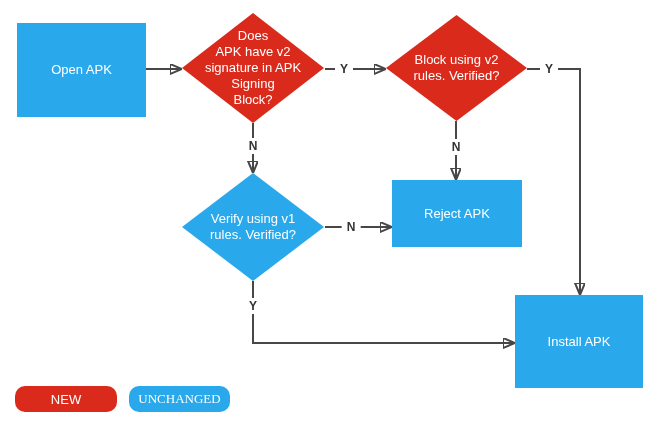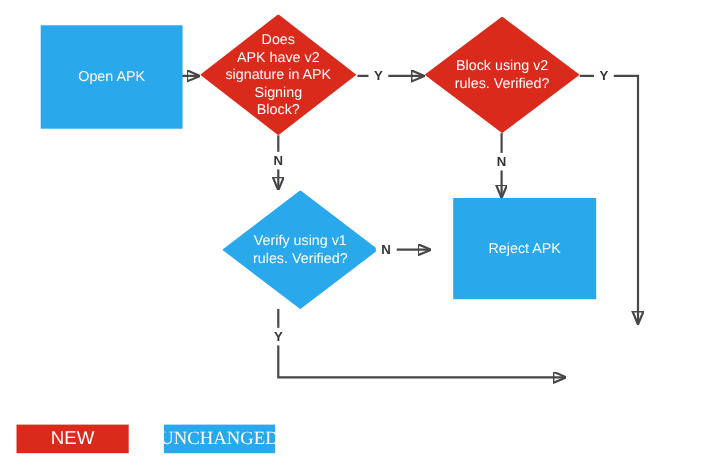--- a/index.html
+++ b/index.html
@@ -33,21 +33,21 @@
     justify-content: center;
     text-align: center;
     color: #ffffff;
     font-size: 13px;
     line-height: 1.22;
     white-space: pre-line;
     z-index: 2;
     box-sizing: border-box;
   }
   .rect-red, .diamond-red { background: var(--red, #da2a1b); }
-  .rect-blue, .diamond-blue { background: var(--blue, #29a8ec); margin-left: 20px; }
+  .rect-blue, .diamond-blue { background: var(--blue, #29a8ec); }
   .diamond {
     clip-path: polygon(50% 0, 100% 50%, 50% 100%, 0 50%);
     padding: 4px 14px;
   }
   .edge-label {
     position: absolute;
     transform: translate(-50%, -50%);
     background: #ffffff;
     color: #333333;
     font-size: 12px;
@@ -55,22 +55,23 @@
     padding: 2px 5px;
     z-index: 3;
     line-height: 1;
   }
   .legend-box {
     position: absolute;
     display: flex;
     align-items: center;
     justify-content: center;
     color: #ffffff;
-    font-size: 17px;
+    font-size: 13px;
     z-index: 2;
+    border-radius: 10px;
   }
 </style>
 </head>
 <body>
 
 <div class="canvas">
 
   <svg class="edges" width="657" height="427">
     <defs>
       <marker id="arrow" markerUnits="userSpaceOnUse" markerWidth="12" markerHeight="11" refX="11" refY="5" orient="auto">
@@ -93,22 +94,23 @@
 signature in APK
 Signing
 Block?</div>
 
   <div class="node diamond diamond-red" style="left:386px; top:15px; width:141px; height:106px;">Block using v2
 rules. Verified?</div>
 
   <div class="node diamond diamond-blue" style="left:182px; top:173px; width:142px; height:108px;">Verify using v1
 rules. Verified?</div>
 
-  <div class="node rect-blue" style="left:392px; top:180px; width:130px; height:92px;">Reject APK</div>
+  <div class="node rect-blue" style="left:392px; top:180px; width:130px; height:67px;">Reject APK</div>
 
+  <div class="node rect-blue" style="left:515px; top:295px; width:128px; height:93px;">Install APK</div>
 
   <span class="edge-label" style="left:344px; top:69px;">Y</span>
   <span class="edge-label" style="left:253px; top:146px;">N</span>
   <span class="edge-label" style="left:549px; top:69px;">Y</span>
   <span class="edge-label" style="left:456px; top:147px;">N</span>
   <span class="edge-label" style="left:351px; top:227px;">N</span>
   <span class="edge-label" style="left:253px; top:306px;">Y</span>
 
   <div class="legend-box rect-red" style="left:15px; top:386px; width:102px; height:26px;">NEW</div>
   <div class="legend-box rect-blue" style="left:129px; top:386px; width:101px; height:26px;font-family:Liberation Serif, serif;">UNCHANGED</div>

